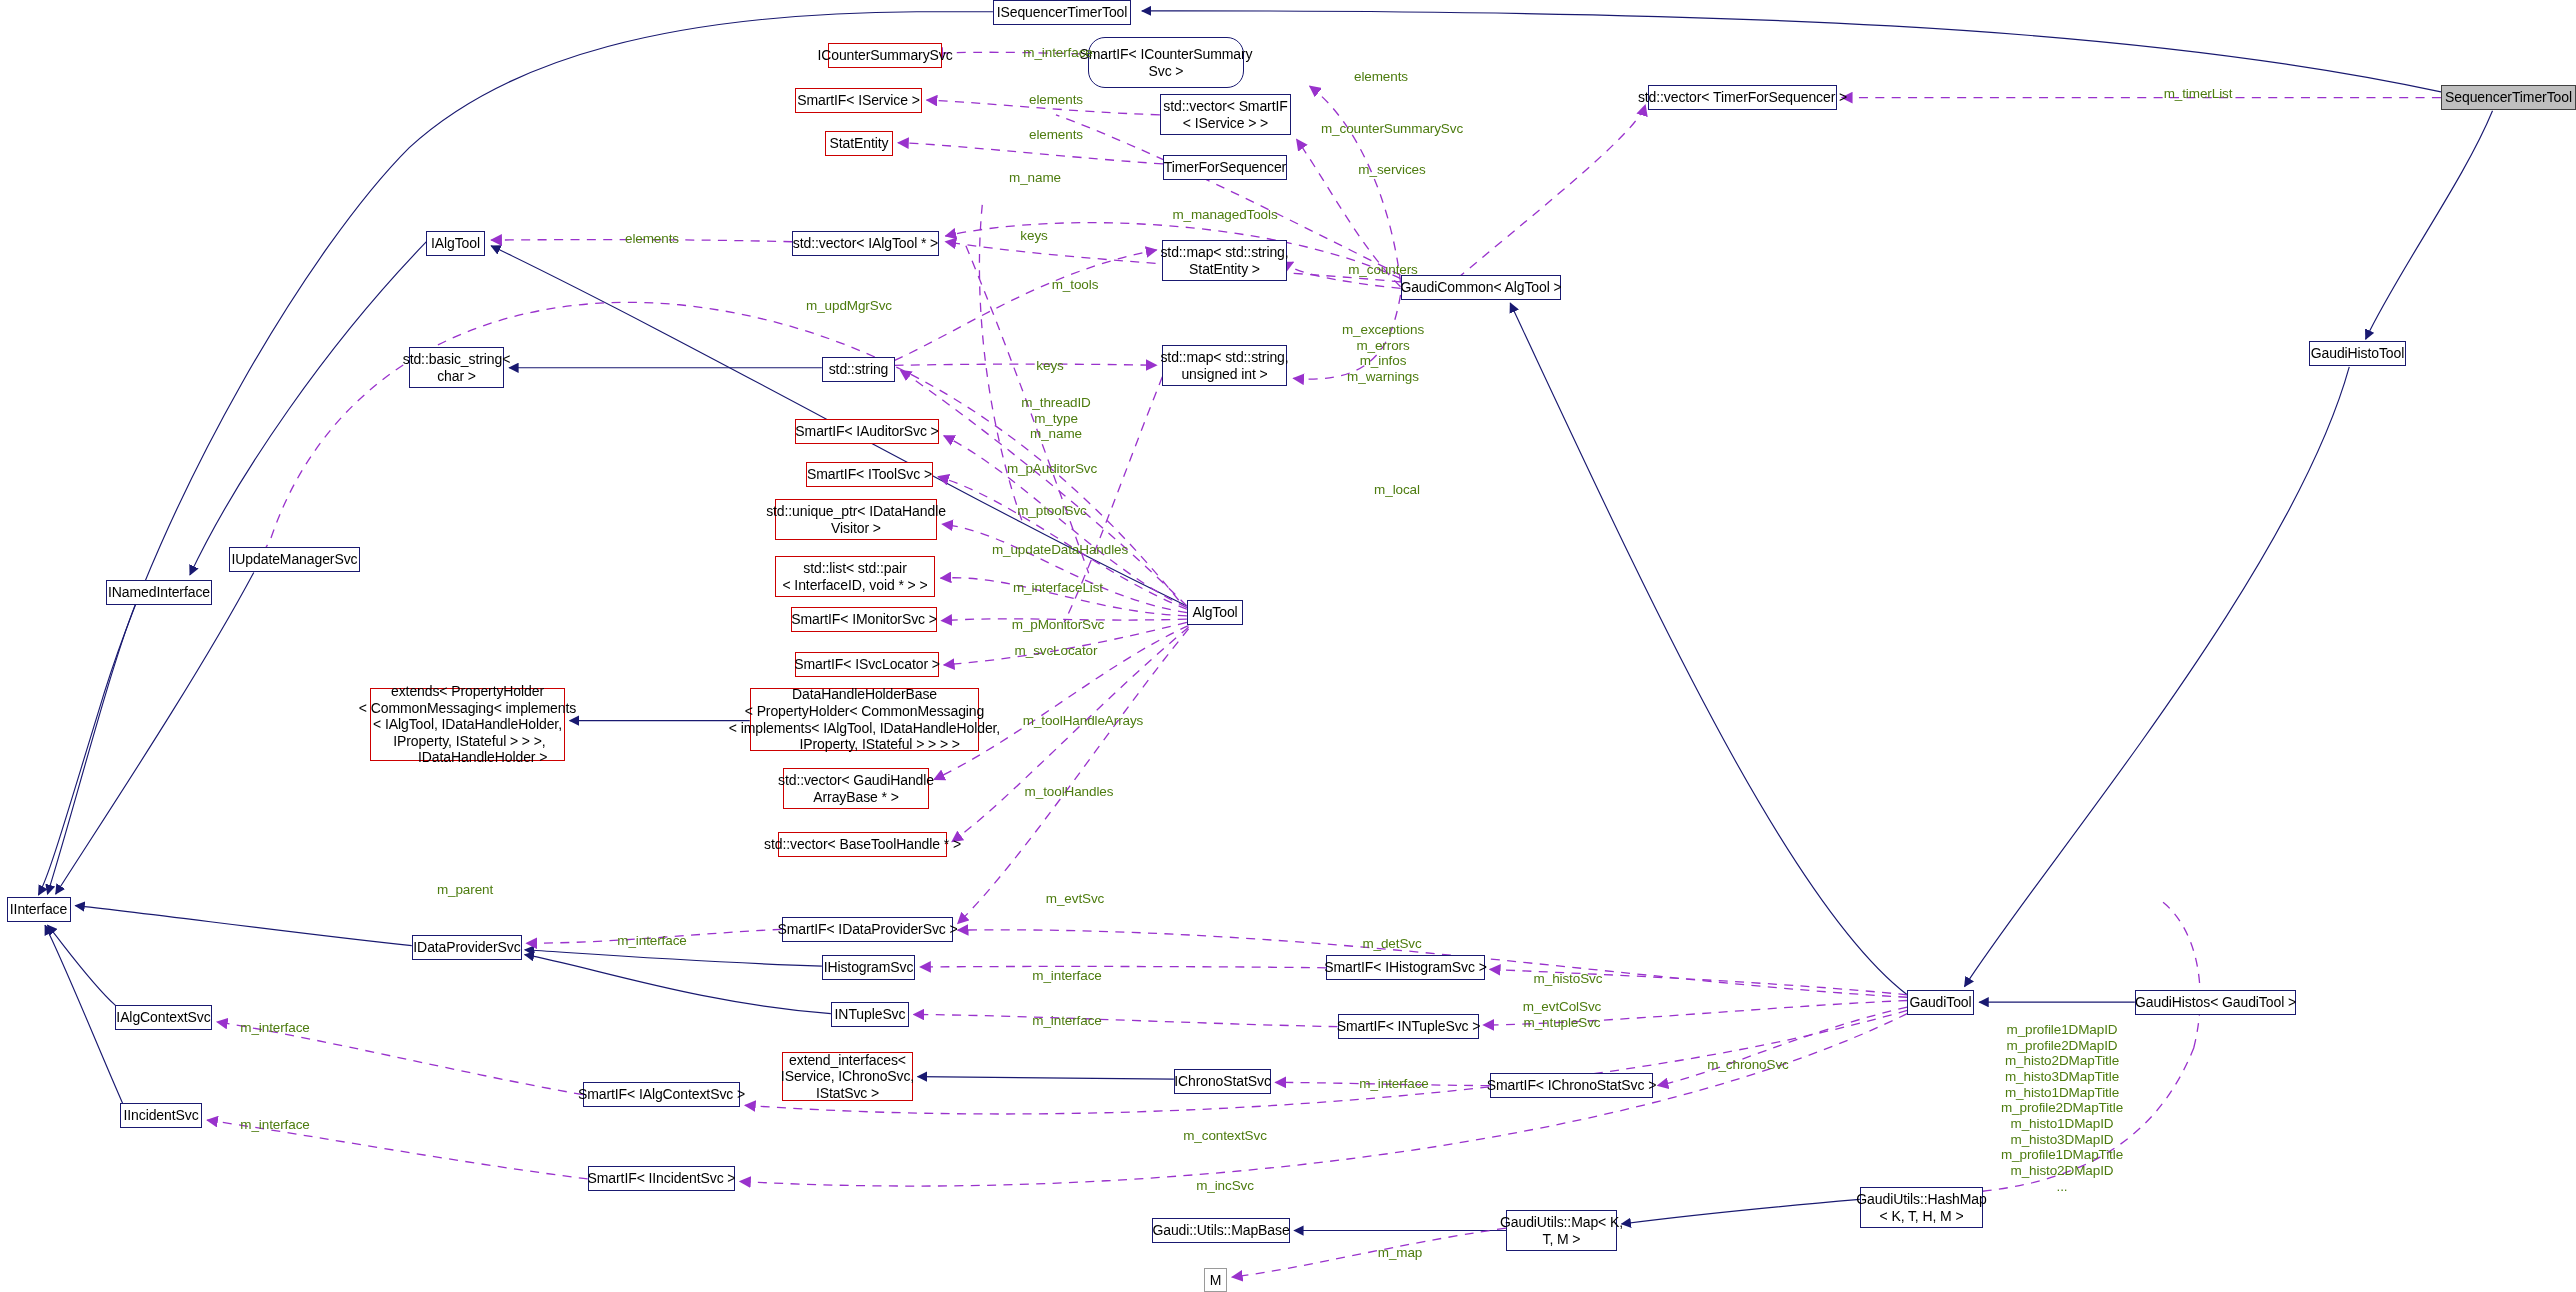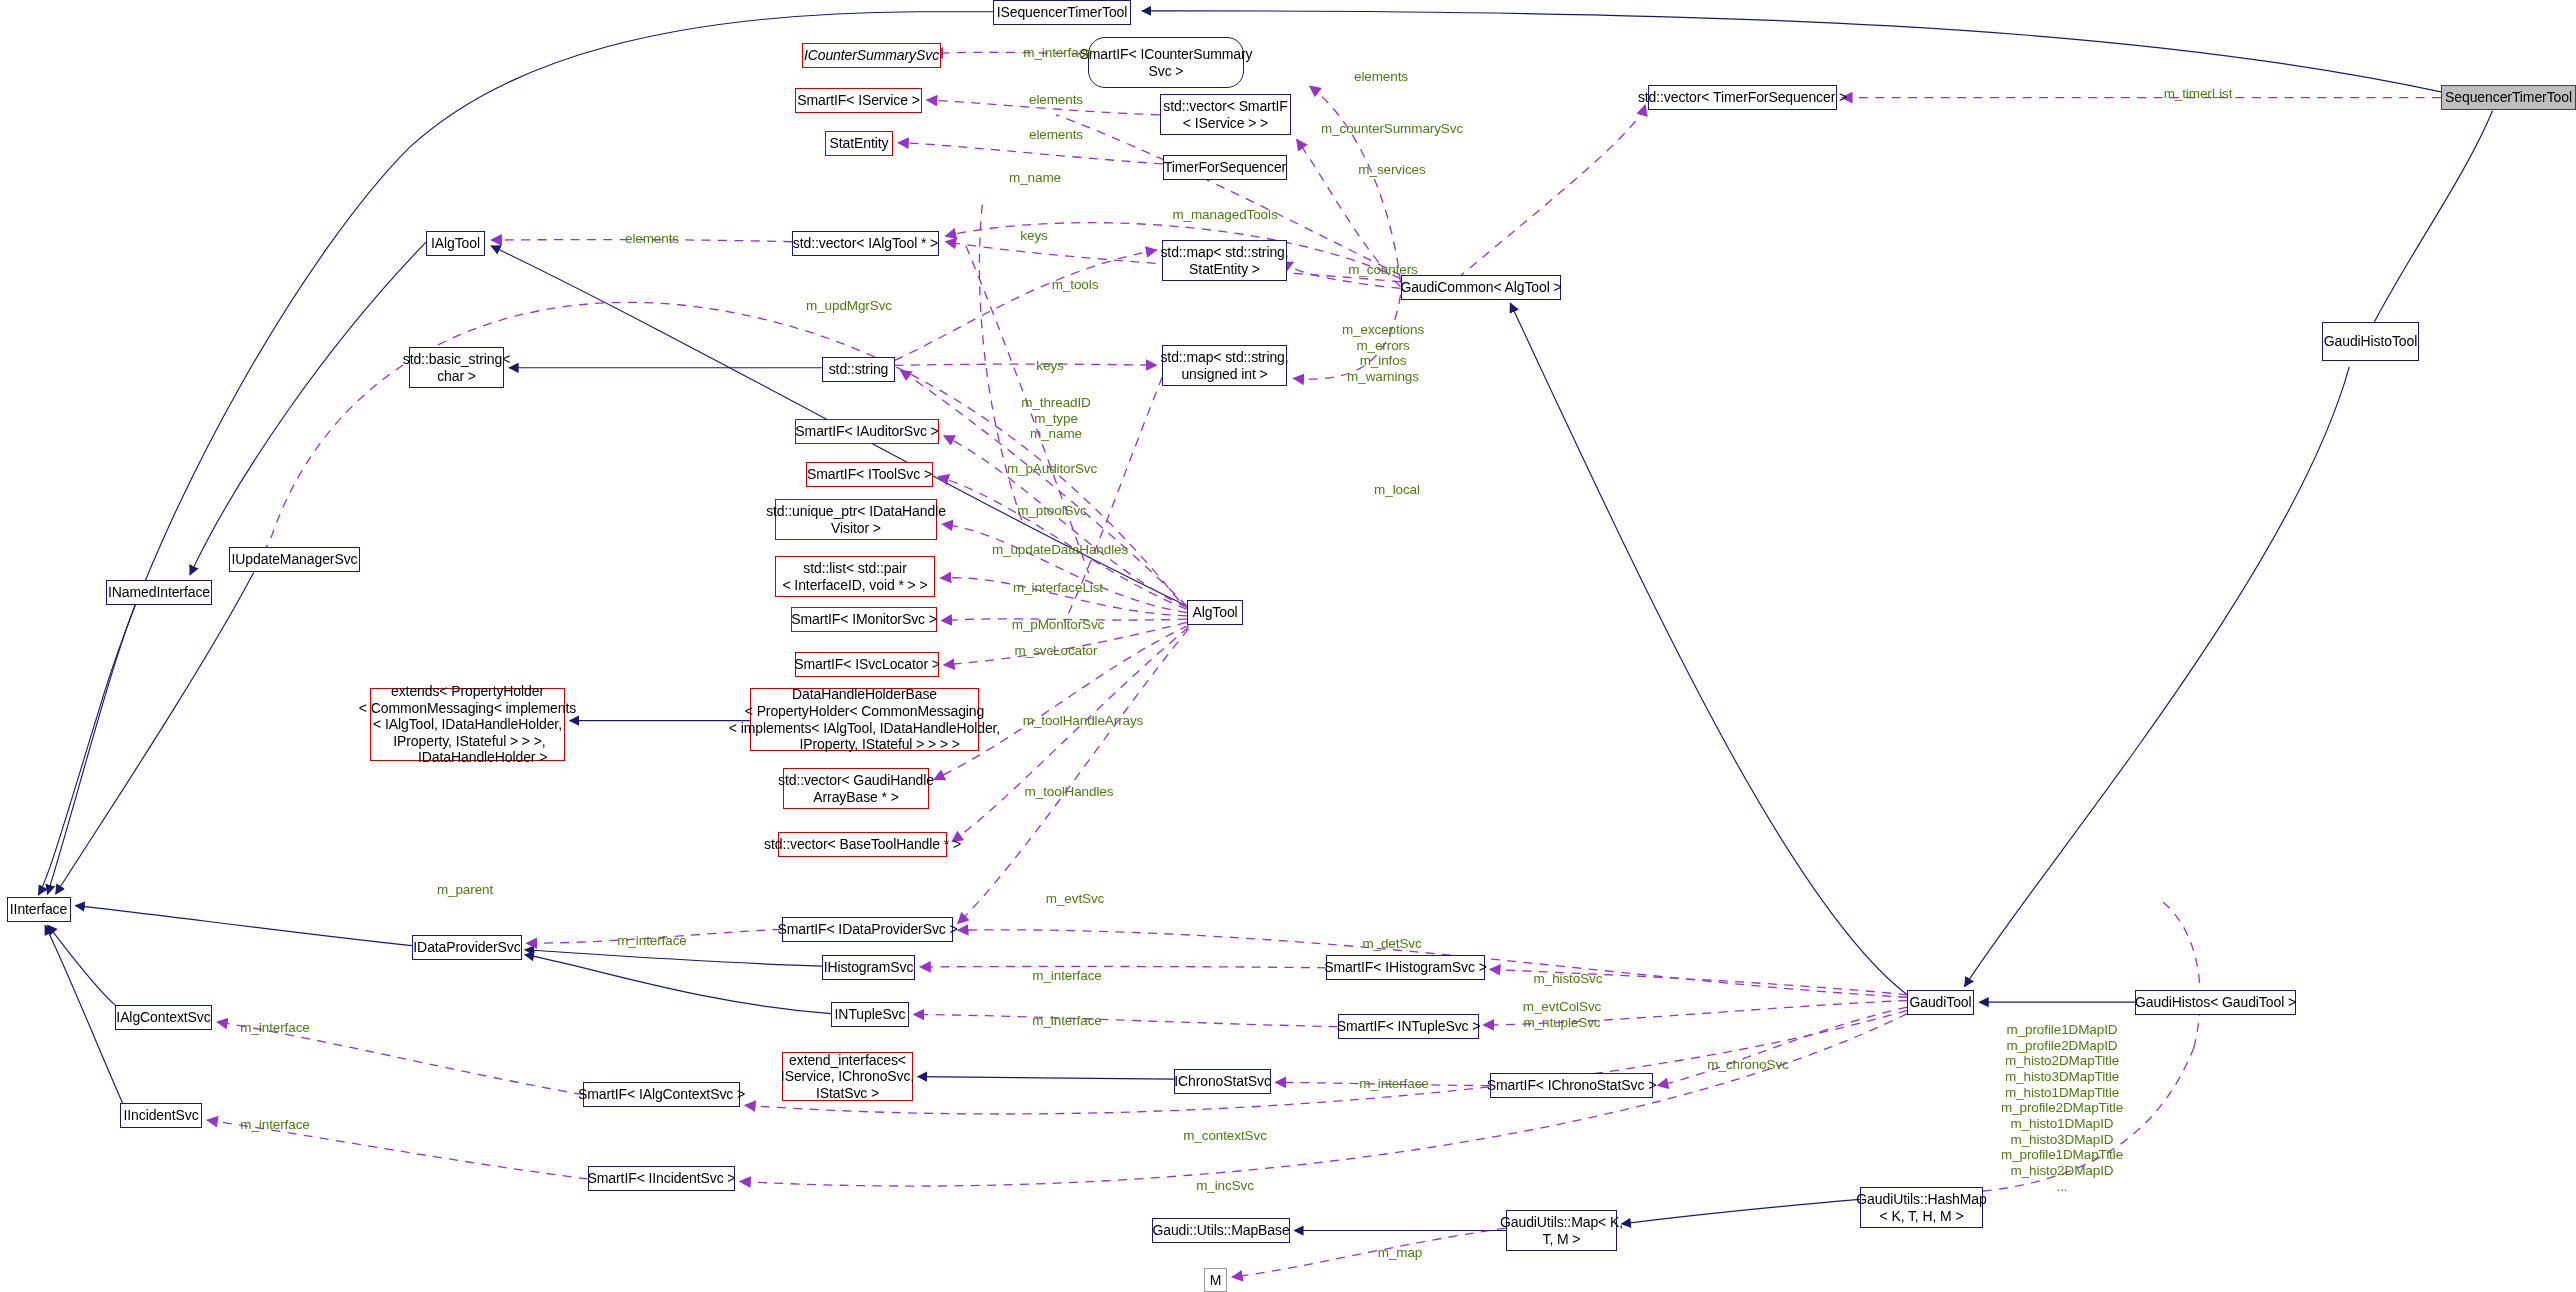--- a/index.html
+++ b/index.html
@@ -229,41 +229,41 @@
       <path d="M1420,460 C1380,560 1330,700 1300,760"></path>
       <path d="M1180,300 C1230,420 1280,560 1330,700"></path>
       <path d="M1200,250 C1190,350 1200,500 1250,640"></path>
       <path d="M2422,1455 C2560,1440 2640,1380 2680,1280"></path>
       <path d="M2680,1280 C2700,1200 2680,1130 2640,1100"></path>
     </g>
   </svg>
 
   <div id="nodes-layer">
       <div class="node" style="left: 993px; top: 0px; width: 138px; height: 25px;">ISequencerTimerTool</div>
-      <div class="node red" style="left: 802px; top: 43px; width: 139px; height: 25px; font-style: italic;">ICounterSummarySvc</div>
+      <div class="node red" style="left: 828px; top: 43px; width: 114px; height: 25px;">ICounterSummarySvc</div>
       <div class="node" style="left: 1088px; top: 37px; width: 156px; height: 51px; border-radius: 17px;">SmartIF&lt; ICounterSummary
 Svc &gt;</div>
       <div class="node red" style="left: 795px; top: 88px; width: 127px; height: 25px;">SmartIF&lt; IService &gt;</div>
       <div class="node" style="left: 1160px; top: 94px; width: 131px; height: 41px;">std::vector&lt; SmartIF
 &lt; IService &gt; &gt;</div>
       <div class="node" style="left: 1648px; top: 85px; width: 189px; height: 25px;">std::vector&lt; TimerForSequencer &gt;</div>
       <div class="node grey" style="left: 2441px; top: 85px; width: 135px; height: 25px;">SequencerTimerTool</div>
       <div class="node red" style="left: 825px; top: 131px; width: 68px; height: 24.6px;">StatEntity</div>
       <div class="node" style="left: 1163px; top: 155px; width: 124px; height: 25px;">TimerForSequencer</div>
       <div class="node" style="left: 426px; top: 231px; width: 59px; height: 24.6px;">IAlgTool</div>
       <div class="node" style="left: 792px; top: 231px; width: 147px; height: 25px;">std::vector&lt; IAlgTool * &gt;</div>
       <div class="node" style="left: 1162px; top: 240px; width: 125px; height: 41px;">std::map&lt; std::string,
 StatEntity &gt;</div>
       <div class="node" style="left: 1401px; top: 275px; width: 160px; height: 25px;">GaudiCommon&lt; AlgTool &gt;</div>
       <div class="node" style="left: 409px; top: 347px; width: 95px; height: 41px;">std::basic_string&lt;
 char &gt;</div>
       <div class="node" style="left: 822px; top: 357px; width: 73px; height: 24.6px;">std::string</div>
       <div class="node" style="left: 1162px; top: 345px; width: 125px; height: 41px;">std::map&lt; std::string,
 unsigned int &gt;</div>
-      <div class="node" style="left: 2309px; top: 322px; width: 97px; height: 39px; margin-left: 13px;">GaudiHistoTool</div>
+      <div class="node" style="left: 2309px; top: 341px; width: 97px; height: 25px;">GaudiHistoTool</div>
       <div class="node" style="left: 229px; top: 547px; width: 131px; height: 25px;">IUpdateManagerSvc</div>
       <div class="node red" style="left: 795px; top: 419px; width: 144px; height: 25px;">SmartIF&lt; IAuditorSvc &gt;</div>
       <div class="node red" style="left: 806px; top: 462px; width: 127px; height: 25px;">SmartIF&lt; IToolSvc &gt;</div>
       <div class="node red" style="left: 775px; top: 499px; width: 162px; height: 41px;">std::unique_ptr&lt; IDataHandle
 Visitor &gt;</div>
       <div class="node red" style="left: 775px; top: 556px; width: 160px; height: 41px;">std::list&lt; std::pair
 &lt; InterfaceID, void * &gt; &gt;</div>
       <div class="node" style="left: 1187px; top: 600px; width: 56px; height: 24.6px;">AlgTool</div>
       <div class="node red" style="left: 791px; top: 607px; width: 146px; height: 25px;">SmartIF&lt; IMonitorSvc &gt;</div>
       <div class="node red" style="left: 795px; top: 652px; width: 144px; height: 25px;">SmartIF&lt; ISvcLocator &gt;</div>

